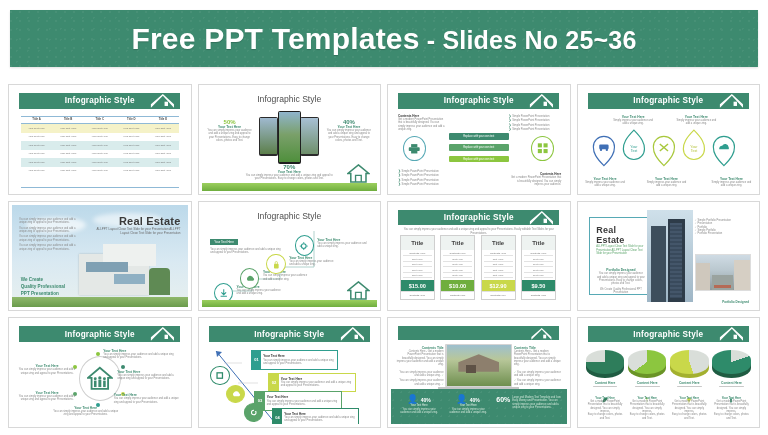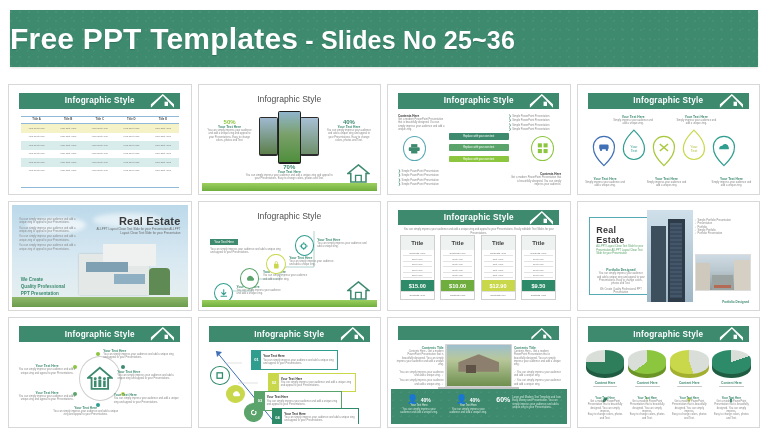--- a/index.html
+++ b/index.html
@@ -11,21 +11,21 @@
   }
 
   
   .banner{
     position:absolute; left:10px; top:10px; width:748px; height:57px;
     background:#3d8a6f;
     background-image:
       radial-gradient(circle at 10% 20%, rgba(255,255,255,.05) 0 1px, transparent 1px),
       radial-gradient(circle at 60% 70%, rgba(255,255,255,.05) 0 1px, transparent 1px);
     background-size:9px 9px, 11px 11px;
-    display:flex; align-items:center; justify-content:flex-start;
+    display:flex; align-items:center; justify-content:center;
     box-shadow:0 1px 2px rgba(0,0,0,.12);
   }
   .banner-title{
     color:#ffffff; font-size:30px; font-weight:bold; letter-spacing:.2px;
     white-space:nowrap;
     text-shadow:0 1px 1px rgba(0,0,0,.18);
   }
   .banner-title .sub{ font-size:25px; }
 
   

